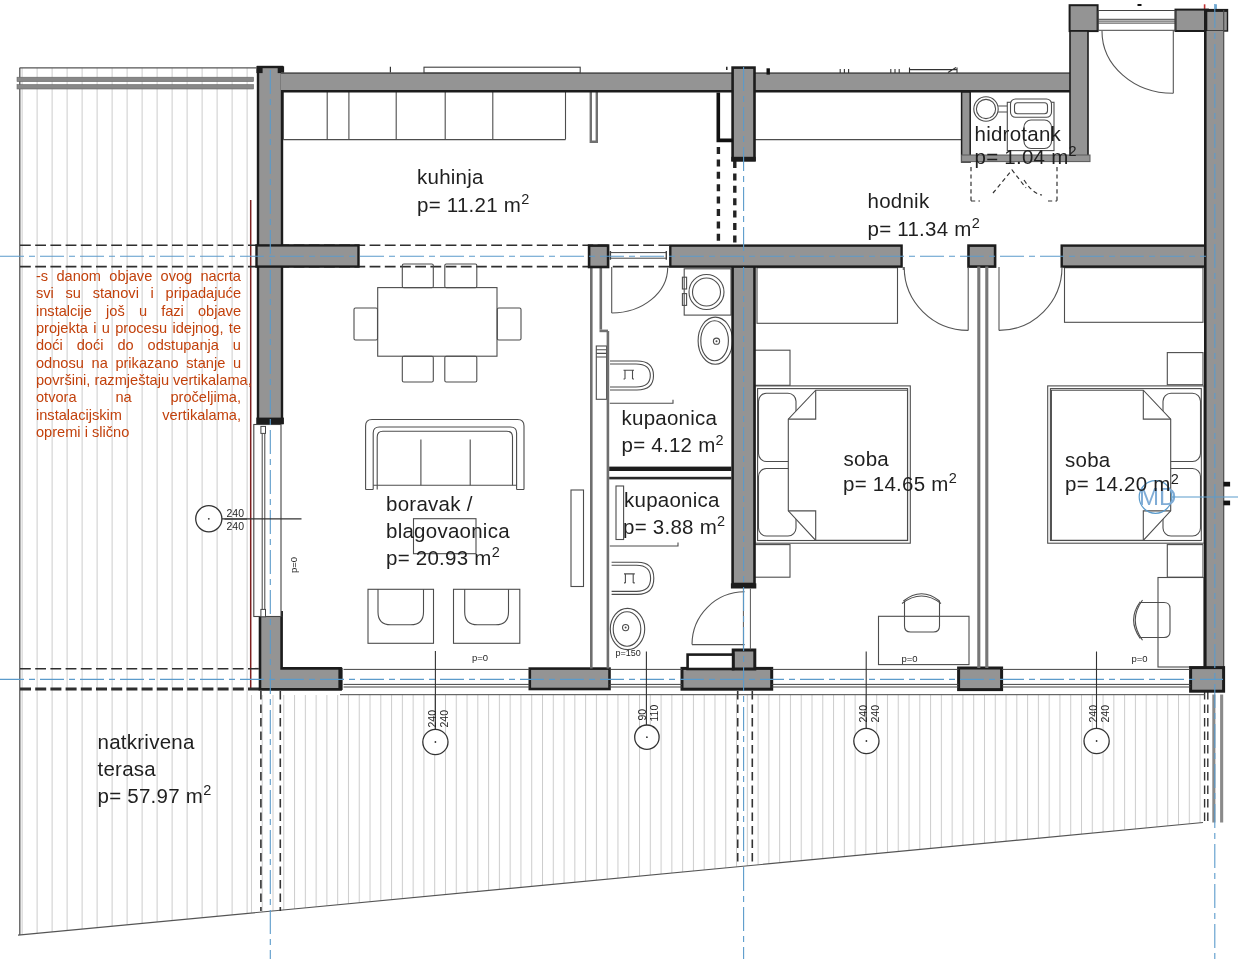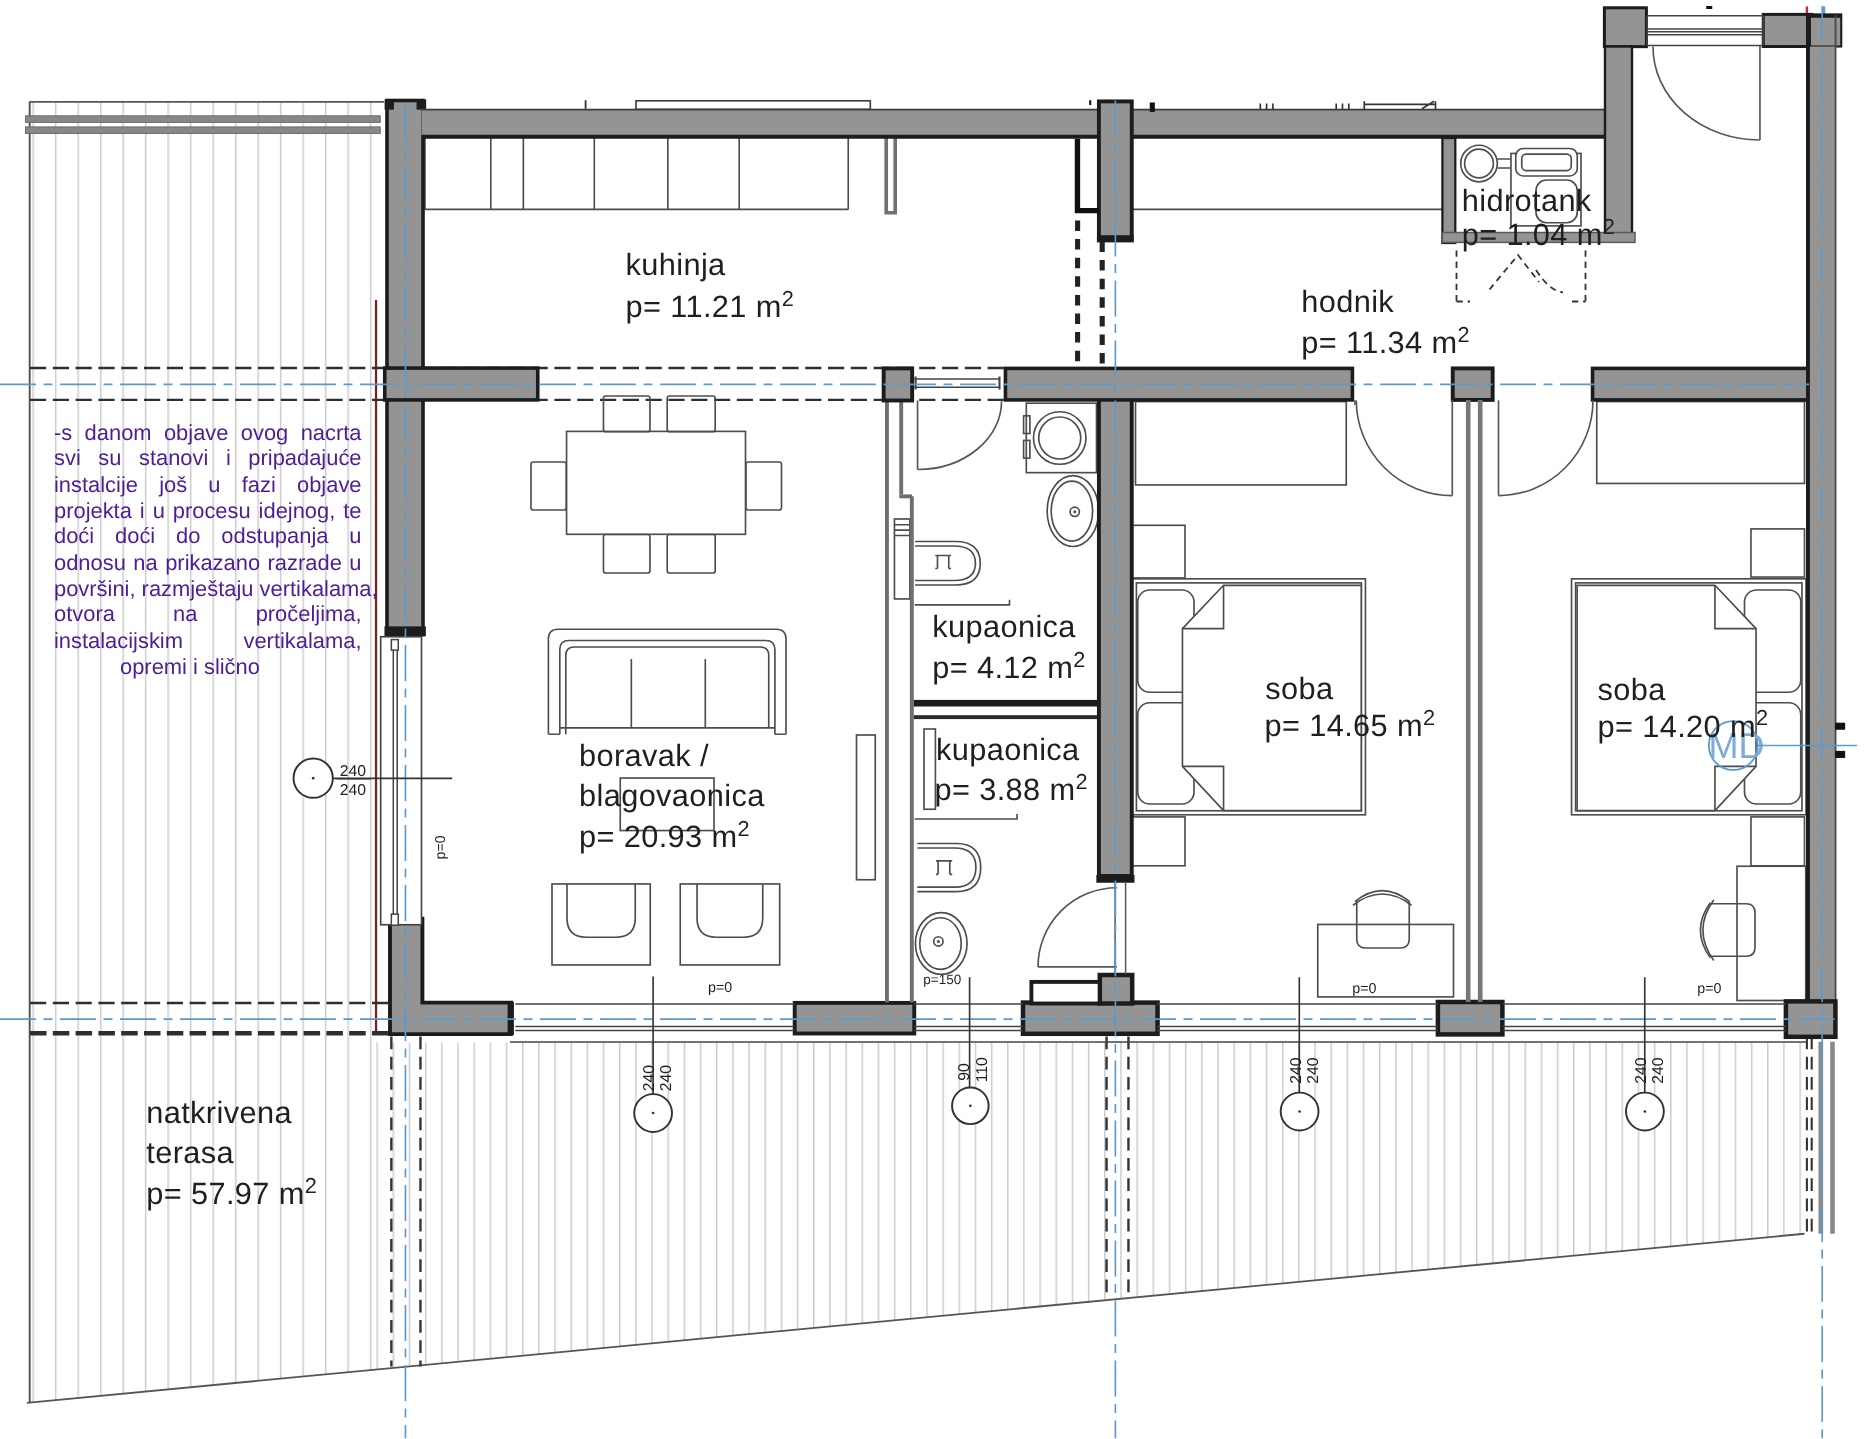--- a/index.html
+++ b/index.html
@@ -1,19 +1,19 @@
 <!DOCTYPE html>
 <html><head><meta charset="utf-8"><style>
 html,body{margin:0;padding:0;background:#fff;width:1244px;height:959px;overflow:hidden;}
 *{font-family:"Liberation Sans",sans-serif;}
 #wrap{position:relative;width:1244px;height:959px;}
 svg{position:absolute;left:0;top:0;}
-#para{position:absolute;left:36px;top:281px;width:205px;font-size:14.6px;line-height:17.35px;color:#4c1d95;}
+#para{position:absolute;left:36px;top:268px;width:205px;font-size:14.6px;line-height:17.35px;color:#c2410c;}
 .jl{text-align:justify;text-align-last:justify;white-space:nowrap;}
-.jl2{white-space:nowrap;margin-left:44px;}
+.jl2{white-space:nowrap;}
 text{fill:#1f1f1f;}
 .lbl{font-size:20.5px;letter-spacing:0.25px;}
 .sm{font-size:9.5px;}
 .dim{font-size:10.5px;}
 </style></head><body>
 <div id="wrap">
 <svg width="1244" height="959" viewBox="0 0 1244 959">
 <defs>
 <pattern id="h1" width="15" height="10" patternUnits="userSpaceOnUse" patternTransform="translate(6.6,0)">
           <path d="M0.5,0 V10" stroke="#cccccc" stroke-width="1"></path>
@@ -293,18 +293,18 @@
         <text class="sm" x="0" y="0">p=0</text>
       </g>
 <text x="615.5" y="656" font-size="9">p=150</text>
 </svg>
 <div id="para">
 <div class="jl">-s danom objave ovog nacrta</div>
 <div class="jl">svi su stanovi i pripadajuće</div>
 <div class="jl">instalcije još u fazi objave</div>
 <div class="jl">projekta i u procesu idejnog, te</div>
 <div class="jl">doći doći do odstupanja u</div>
-<div class="jl">odnosu na prikazano razrade u</div>
+<div class="jl">odnosu na prikazano stanje u</div>
 <div class="jl">površini, razmještaju vertikalama,</div>
 <div class="jl">otvora na pročeljima,</div>
 <div class="jl">instalacijskim vertikalama,</div>
 <div class="jl2">opremi i slično</div>
 </div>
 </div>
 </body></html>

